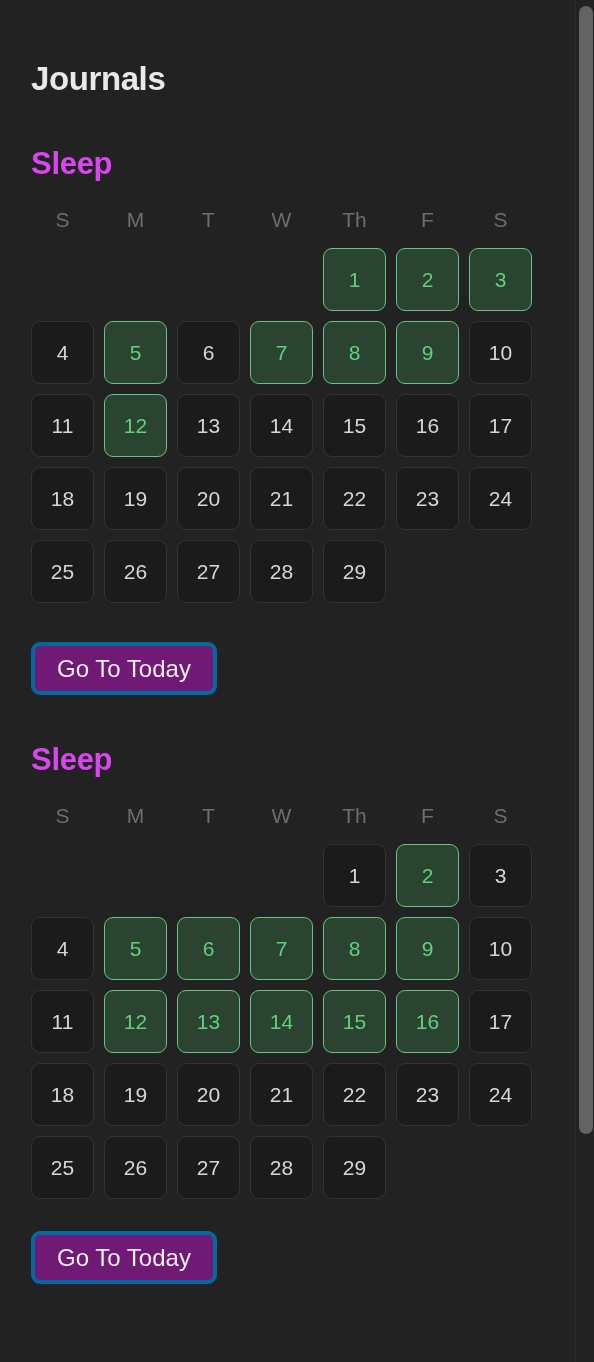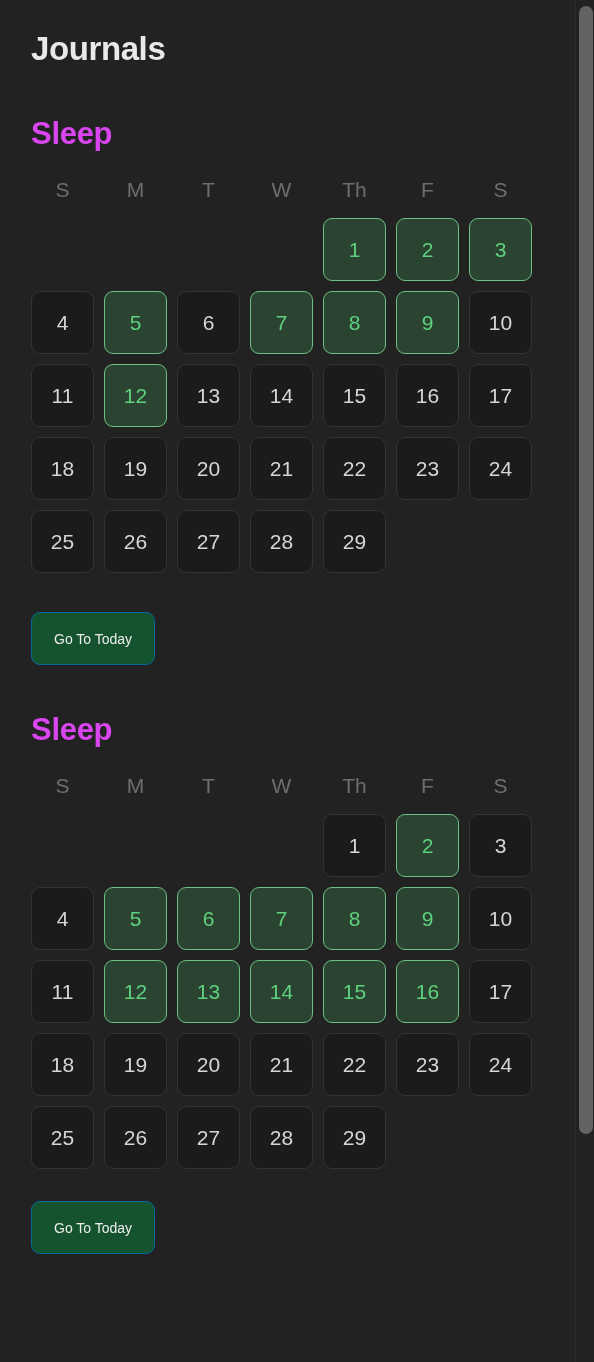--- a/index.html
+++ b/index.html
@@ -32,21 +32,21 @@
     padding: 0 0 0 31px;
     width: 563px;
   }
 
   
   .app-title {
     font-size: 33px;
     font-weight: bold;
     letter-spacing: -0.4px;
     color: #e9e9e9;
-    padding-top: 32px;
+    padding-top: 62px;
     line-height: 1;
   }
 
   .journal-title {
     font-size: 31px;
     font-weight: bold;
     letter-spacing: -0.3px;
     color: #d946ef;
     line-height: 1;
   }
@@ -107,24 +107,24 @@
 
   
   .today-btn {
     margin-top: 35px;
     display: inline-flex;
     align-items: center;
     justify-content: center;
     height: 53px;
     padding: 0 22px;
     border-radius: 9px;
-    background: #14532d;
-    border: 1px solid #0369a1;
+    background: #701a75;
+    border: 4px solid #0369a1;
     color: #ededed;
-    font-size: 14px;
+    font-size: 24px;
     font-family: "Liberation Sans", sans-serif;
     cursor: pointer;
   }
 
   .journal-block.first .today-btn { margin-top: 39px; }
   .journal-block.second .today-btn { margin-top: 32px; }
 
   
   .scrollbar-track {
     position: absolute;

